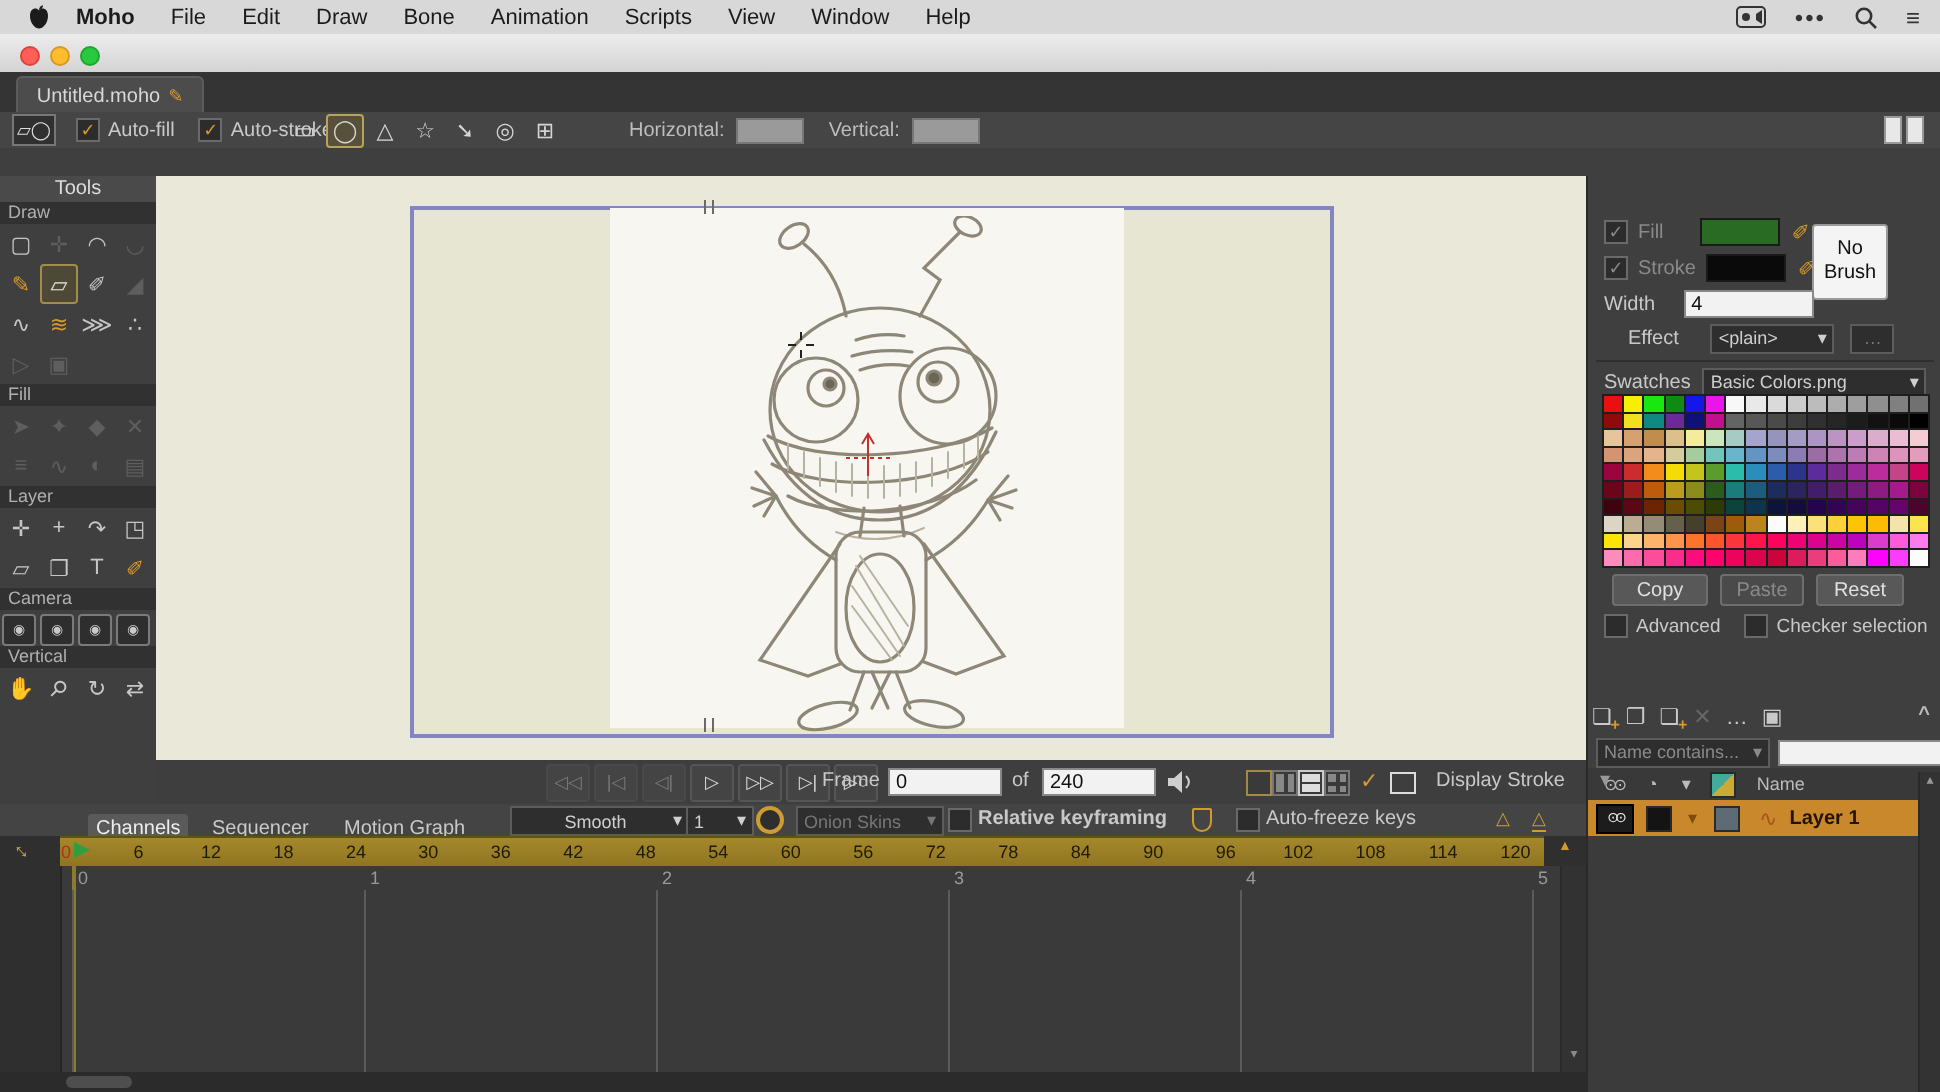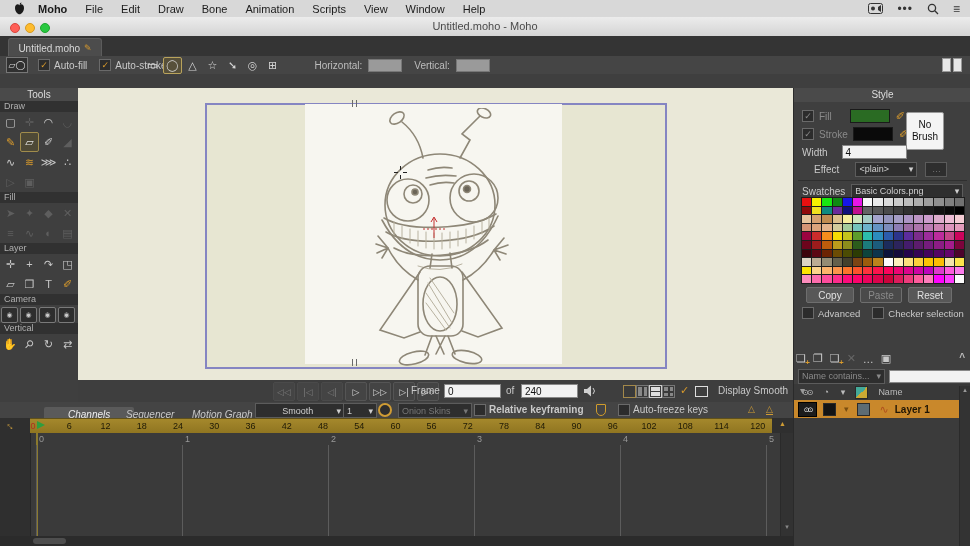--- a/index.html
+++ b/index.html
@@ -83,21 +83,21 @@
   
   #playbar{left:78px;top:380px;width:715px;height:22px;background:#3e3e3e;font-size:10px;color:#c9c9c9;}
   #pb-buttons{position:absolute;left:195px;top:2px;display:flex;gap:2px;}
   .pb{width:20px;height:17px;display:flex;align-items:center;justify-content:center;font-size:9px;color:#d8d8d8;border:1px solid #555;background:#444;border-radius:2px;}
   .pb.dim{color:#777;border-color:#4a4a4a;}
   .viewbtn{position:absolute;top:5px;width:11px;height:11px;border:1px solid #777;background:#3a3a3a;}
   .viewbtn .h1{position:absolute;left:1px;right:1px;top:1px;height:4px;background:#ddd;}
   .viewbtn .h2{position:absolute;left:1px;right:1px;bottom:1px;height:4px;background:#ddd;}
   
   #tl-tabs{left:0;top:402px;width:793px;height:16px;background:#444;font-size:10px;color:#c9c9c9;}
-  .tab{position:absolute;top:5px;height:14px;display:flex;align-items:center;padding:0 24px;border-radius:2px 2px 0 0;font-style:italic;}
+  .tab{position:absolute;top:5px;height:14px;display:flex;align-items:center;padding:0 4px;border-radius:2px 2px 0 0;}
   .tab.active{background:#5a5a5a;color:#eee;}
   #ruler{left:0;top:418px;width:793px;height:15px;background:#2f2f2f;}
   #ruler-bar{position:absolute;left:30px;top:0;width:742px;height:15px;background:linear-gradient(#a5882c,#8e7420);border-top:1px solid #60511a;border-bottom:1px solid #4e4214;}
   .rtick{position:absolute;top:2px;font-size:9px;color:#1f1a06;transform:translateX(-50%);}
   .rtick.red{color:#b03020;}
   #playhead-tri{position:absolute;left:37px;top:3px;width:0;height:0;border-top:4.5px solid transparent;border-bottom:4.5px solid transparent;border-left:8px solid #2f9e3e;}
   #tl-body{left:0;top:433px;width:793px;height:103px;background:#3a3a3a;overflow:hidden;}
   #tl-left{position:absolute;left:0;top:0;width:30px;height:103px;background:#2f2f2f;border-right:1px solid #262626;}
   .gline{position:absolute;top:12px;bottom:0;width:1px;background:#5c5c5c;}
   .glabel{position:absolute;top:1px;font-size:9px;color:#999;}
@@ -145,21 +145,20 @@
           <line x1="7.8" y1="7.8" x2="11" y2="11" stroke="#333" stroke-width="1.3"></line>
         </svg>
       <span style="font-size:12px;">≡</span>
     </span>
   </div>
 
   <div class="abs" id="titlebar">
     <span class="tl" style="left:10px;background:#ff5f57;border:0.5px solid #d9453c;"></span>
     <span class="tl" style="left:25px;background:#febc2e;border:0.5px solid #d69a21;"></span>
     <span class="tl" style="left:40px;background:#28c840;border:0.5px solid #1ea62f;"></span>
-    <span id="win-title">Untitled.moho - Moho</span>
   </div>
 
   <div class="abs" id="tabrow">
     <div id="doc-tab">
       <span>Untitled.moho</span>
       <span class="pen">✎</span>
     </div>
   </div>
 
   <div class="abs" id="toolopts">
@@ -345,21 +344,20 @@
       <g stroke="#222" stroke-width="1">
           <line x1="6.5" y1="0" x2="6.5" y2="4"></line>
           <line x1="6.5" y1="9" x2="6.5" y2="13"></line>
           <line x1="0" y1="6.5" x2="4" y2="6.5"></line>
           <line x1="9" y1="6.5" x2="13" y2="6.5"></line>
         </g>
     </svg>
   </div>
 
   <div class="abs" id="right-panel">
-    <div class="panel-title">Style</div>
 
     <div class="srow" style="top:20px;">
       <span class="cb" style="margin-left:8px;color:#8a8a8a;">✓</span>
       <span class="dimtxt" style="margin-left:5px;">Fill</span>
       <span class="swatch" style="margin-left:18px;background:#2a6b23;"></span>
       <span class="penicon">✐</span>
     </div>
     <div class="srow" style="top:38px;">
       <span class="cb" style="margin-left:8px;color:#8a8a8a;">✓</span>
       <span class="dimtxt" style="margin-left:5px;">Stroke</span>
@@ -647,21 +645,21 @@
         <span class="h2"></span>
       </span>
     <span class="viewbtn" style="left:584px;">
         <span style="position:absolute;left:1px;top:1px;width:3.5px;height:3.5px;background:#888;"></span>
         <span style="position:absolute;right:1px;top:1px;width:3.5px;height:3.5px;background:#888;"></span>
         <span style="position:absolute;left:1px;bottom:1px;width:3.5px;height:3.5px;background:#888;"></span>
         <span style="position:absolute;right:1px;bottom:1px;width:3.5px;height:3.5px;background:#888;"></span>
       </span>
     <span class="abs" style="left:602px;top:4px;color:#d89a2c;font-size:11px;">✓</span>
     <span class="abs" style="left:617px;top:6px;width:11px;height:9px;border:1.5px solid #ddd;"></span>
-    <span class="abs" style="left:640px;top:5px;"><span>Display Smooth</span></span>
+    <span class="abs" style="left:640px;top:5px;"><span>Display Stroke</span></span>
     <span class="abs" style="left:722px;top:5px;color:#999;">▾</span>
   </div>
 
   <div class="abs" id="tl-tabs">
     <span class="tab active" style="left:44px;">Channels</span>
     <span class="tab" style="left:102px;">Sequencer</span>
     <span class="tab" style="left:168px;">Motion Graph</span>
     <span class="dselect abs" style="left:255px;top:1px;width:82px;">
         <span style="margin:0 auto;">Smooth</span>
         <span>▾</span>

